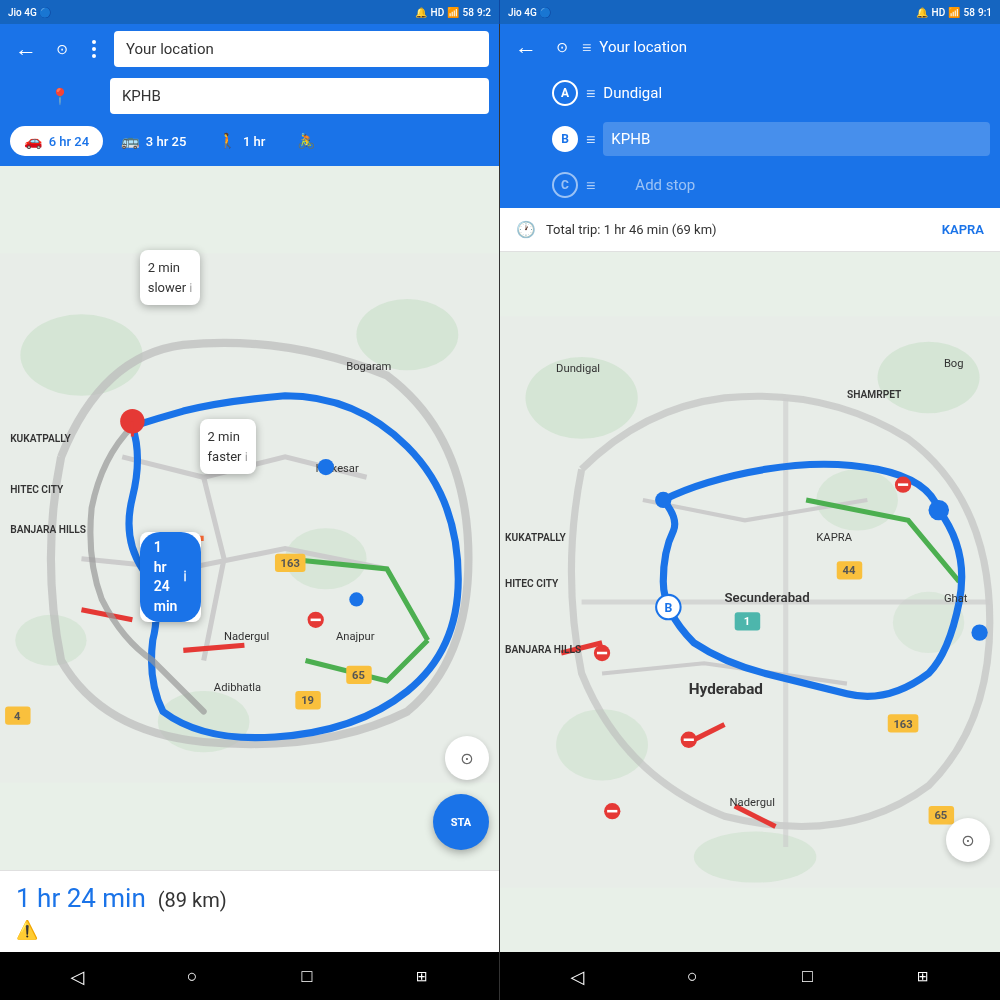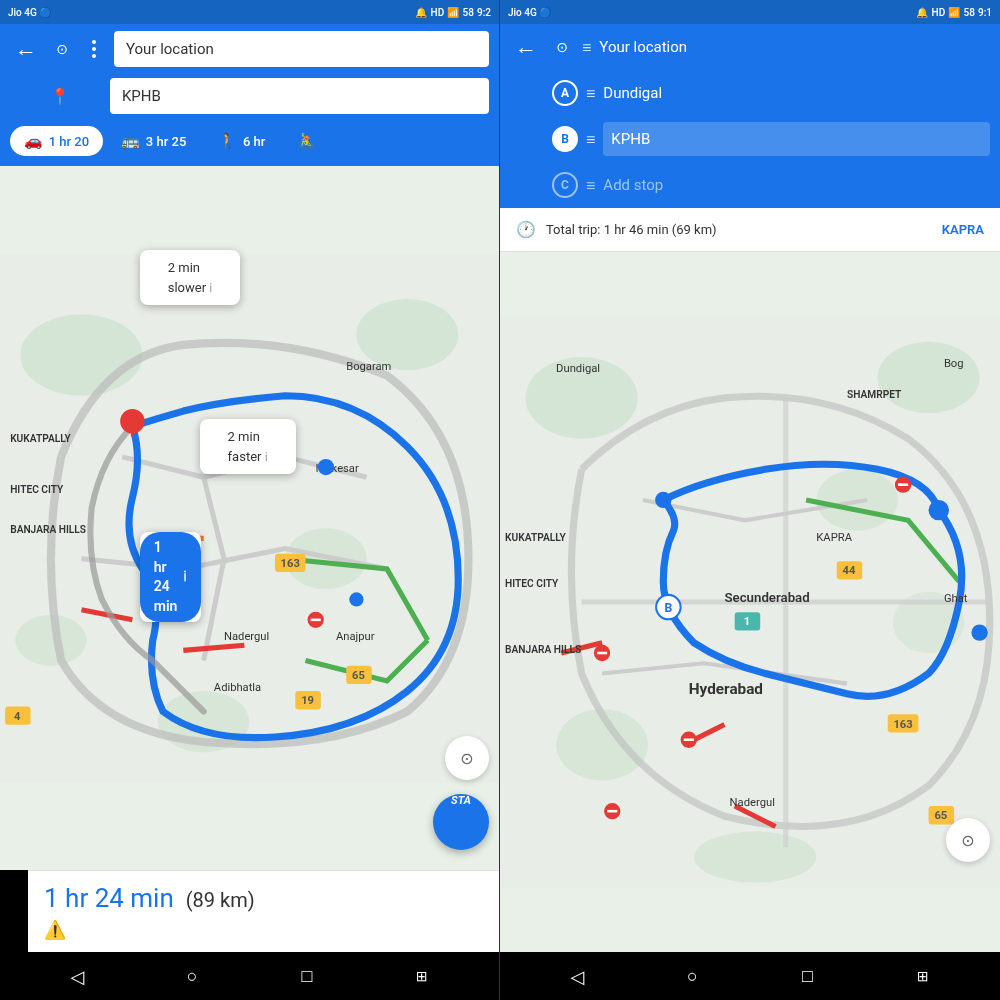--- a/index.html
+++ b/index.html
@@ -183,21 +183,21 @@
     .map-svg {
       width: 100%;
       height: 100%;
     }
 
     
     .route-tooltip {
       position: absolute;
       background: white;
       border-radius: 8px;
-      padding: 8px 28px;
+      padding: 8px 8px;
       box-shadow: 0 2px 8px rgba(0,0,0,0.3);
       font-size: 13px;
       color: #333;
       line-height: 1.4;
       pointer-events: none;
     }
 
     .route-tooltip .time-badge {
       background: #1a73e8;
       color: white;
@@ -209,21 +209,20 @@
       align-items: center;
       gap: 6px;
     }
 
     
     .bottom-panel {
       background: white;
       padding: 12px 16px;
       border-top: 1px solid #e0e0e0;
       min-height: 80px;
-      margin-left: 28px;
     }
 
     .trip-time {
       font-size: 26px;
       font-weight: 400;
       color: #1a73e8;
       display: inline;
     }
 
     .trip-distance {
@@ -242,27 +241,27 @@
     .start-btn {
       position: absolute;
       bottom: 90px;
       right: 10px;
       background: #1a73e8;
       color: white;
       border-radius: 50%;
       width: 56px;
       height: 56px;
       display: flex;
+      align-items: center;
       justify-content: center;
       font-size: 11px;
       font-weight: 700;
       cursor: pointer;
       box-shadow: 0 3px 8px rgba(0,0,0,0.3);
       z-index: 5;
-      font-style: italic;
     }
 
     
     .location-btn {
       position: absolute;
       bottom: 90px;
       right: 10px;
       background: white;
       border-radius: 50%;
       width: 44px;
@@ -318,20 +317,21 @@
     }
 
     .stop-input {
       flex: 1;
       color: white;
       font-size: 15px;
     }
 
     .stop-input.add-stop {
       color: rgba(255,255,255,0.7);
+      margin-left: 32px;
     }
 
     .stop-input.highlighted {
       background: rgba(255,255,255,0.2);
       border-radius: 4px;
       padding: 4px 8px;
       height: 34px;
       display: flex;
       align-items: center;
     }
@@ -438,29 +438,29 @@
         <div class="destination-icon">📍</div>
         <div style="min-width:24px;"></div>
         <div class="location-input">
           <span>KPHB</span>
         </div>
       </div>
 
       <div class="transport-bar">
         <div class="transport-btn active">
           <span class="transport-icon">🚗</span>
-          <span>1 hr 20</span>
+          <span>6 hr 24</span>
         </div>
         <div class="transport-btn inactive">
           <span class="transport-icon">🚌</span>
           <span>3 hr 25</span>
         </div>
         <div class="transport-btn inactive">
           <span class="transport-icon">🚶</span>
-          <span>6 hr</span>
+          <span>1 hr</span>
         </div>
         <div class="transport-btn inactive">
           <span class="transport-icon">🚴</span>
         </div>
       </div>
     </div>
 
     <div class="map-area">
       <svg class="map-svg" viewBox="0 0 490 520" xmlns="http://www.w3.org/2000/svg">
 

